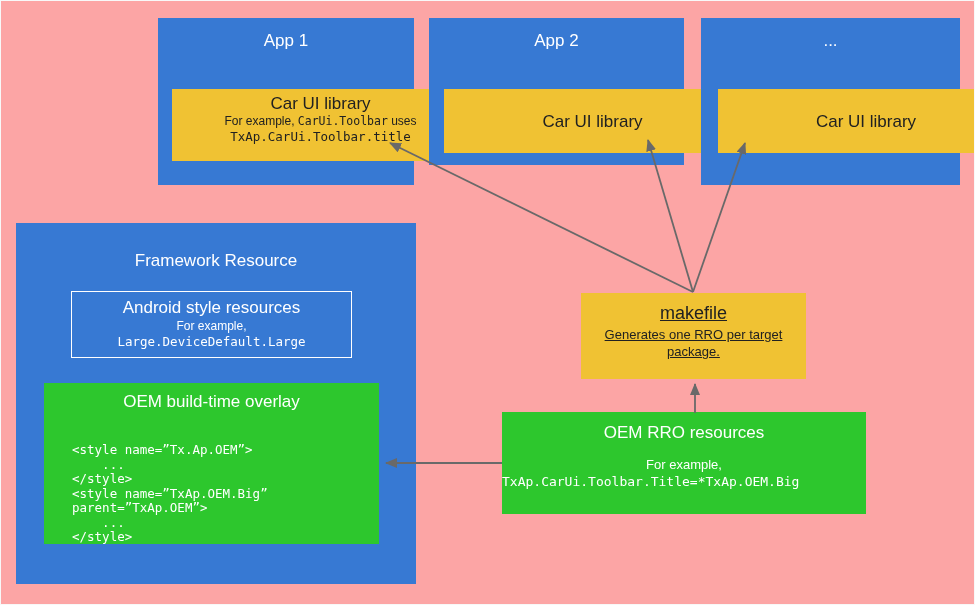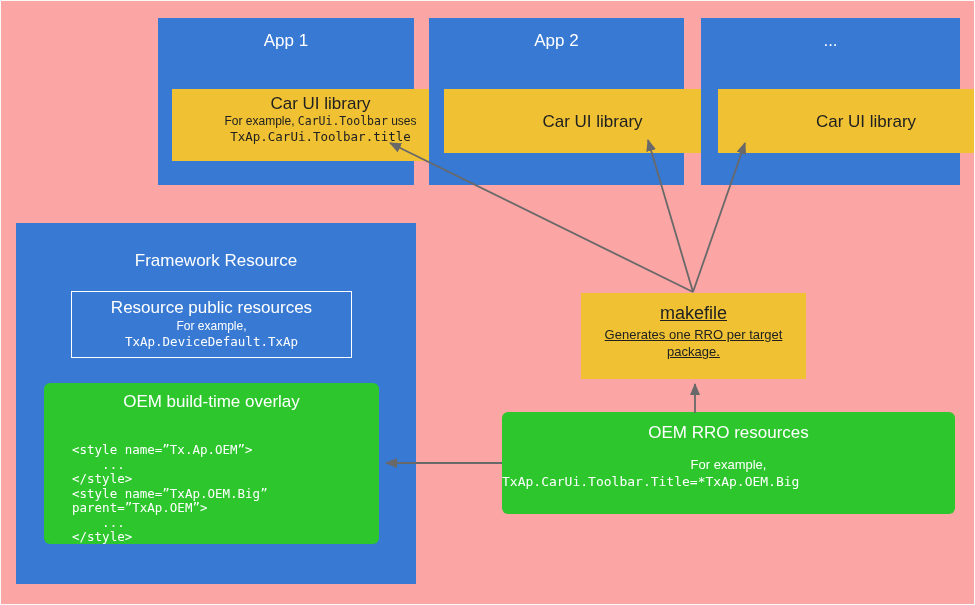--- a/index.html
+++ b/index.html
@@ -8,21 +8,21 @@
     width:975px;height:605px;
     background:#fca5a5;
     font-family:"Liberation Sans","DejaVu Sans",sans-serif;
     overflow:hidden;
     box-sizing:border-box;
     border:1px solid #f8f8f8;
   }
   .box{position:absolute;box-sizing:border-box;}
   .blue{background:#3779d3;color:#ffffff;}
   .yellow{background:#f0c233;color:#212121;}
-  .green{background:#2dc72d;color:#ffffff;border-radius:6px;}
+  .green{background:#2dc72d;color:#ffffff;}
   .box-title{
     text-align:center;
     font-size:17px;
     line-height:20px;
   }
   .app .box-title{margin-top:13px;}
   .lib{
     position:absolute;
     text-align:center;
     padding-left:35px;
@@ -110,61 +110,61 @@
 
   <div class="box blue app" style="left:157px;top:17px;width:256px;height:167px;">
     <div class="box-title">App 1</div>
     <div class="lib yellow" style="left:14px;top:71px;width:227px;height:68px;padding-top:4px;">
       <div class="lib-title">Car UI library</div>
       <div class="lib-sub"><span>For example, </span><span class="mono" style="font-size:11.5px;margin-top:47px;">CarUi.Toolbar</span><span> uses</span></div>
       <div class="lib-code mono">TxAp.CarUi.Toolbar.title</div>
     </div>
   </div>
 
-  <div class="box blue app" style="left:428px;top:17px;width:255px;height:167px;">
+  <div class="box blue app" style="left:428px;top:17px;width:255px;height:147px;">
     <div class="box-title">App 2</div>
     <div class="lib yellow lib-center" style="left:15px;top:71px;width:227px;height:64px;">
       <div class="lib-title">Car UI library</div>
     </div>
   </div>
 
   <div class="box blue app" style="left:700px;top:17px;width:259px;height:167px;">
     <div class="box-title">...</div>
     <div class="lib yellow lib-center" style="left:17px;top:71px;width:226px;height:64px;">
       <div class="lib-title">Car UI library</div>
     </div>
   </div>
 
   <div class="box blue" style="left:15px;top:222px;width:400px;height:361px;">
     <div class="box-title fw-title">Framework Resource</div>
 
     <div class="box blue apr" style="left:55px;top:68px;width:281px;height:67px;">
-      <div class="apr-title">Resource public resources</div>
+      <div class="apr-title">Android style resources</div>
       <div class="apr-sub">For example,</div>
-      <div class="apr-code mono">TxAp.DeviceDefault.TxAp</div>
+      <div class="apr-code mono">Large.DeviceDefault.Large</div>
     </div>
 
     <div class="box green" style="left:28px;top:160px;width:335px;height:161px;">
       <div class="box-title overlay-title">OEM build-time overlay</div>
       <pre class="overlay-code mono">&lt;style name=”Tx.Ap.OEM”&gt;
     ...
 &lt;/style&gt;
 &lt;style name=”TxAp.OEM.Big”
 parent=”TxAp.OEM”&gt;
     ...
 &lt;/style&gt;</pre>
     </div>
   </div>
 
   <div class="box yellow" style="left:580px;top:292px;width:225px;height:86px;text-decoration:underline;">
     <div class="mk-title">makefile</div>
     <div class="mk-sub">Generates one RRO per target package.</div>
   </div>
 
-  <div class="box green" style="left:501px;top:411px;width:453px;height:102px;">
+  <div class="box green" style="left:501px;top:411px;width:364px;height:102px;">
     <div class="rro-title">OEM RRO resources</div>
     <div class="rro-sub">For example,</div>
     <div class="rro-code mono">TxAp.CarUi.Toolbar.Title=*TxAp.OEM.Big</div>
   </div>
 
   <svg class="arrow-layer" viewBox="0 0 975 605">
     <defs>
       <marker id="ah" viewBox="0 0 12 10" refX="11" refY="5" markerWidth="12" markerHeight="10" orient="auto" markerUnits="userSpaceOnUse">
         <path d="M0,0 L12,5 L0,10 Z" fill="#696969"></path>
       </marker>

